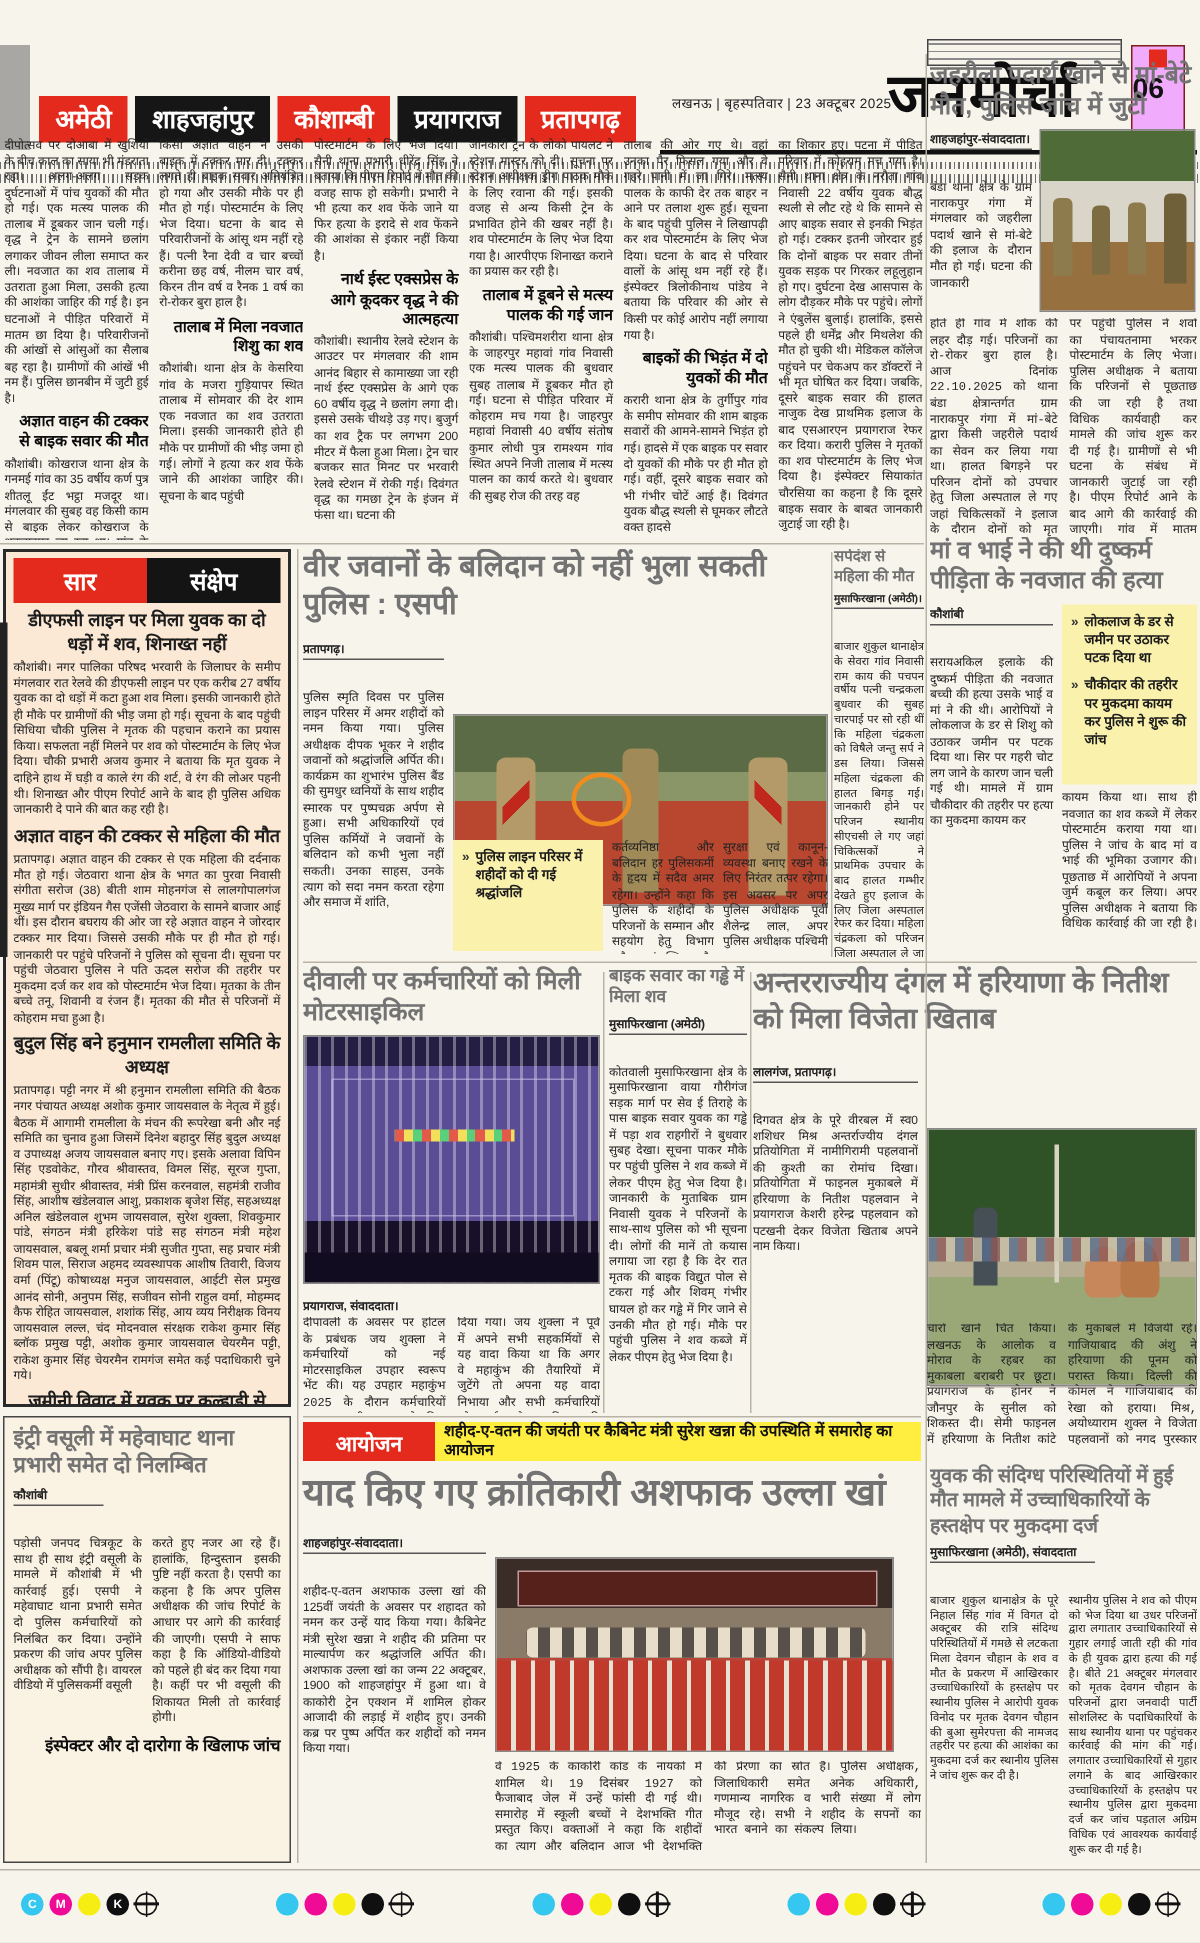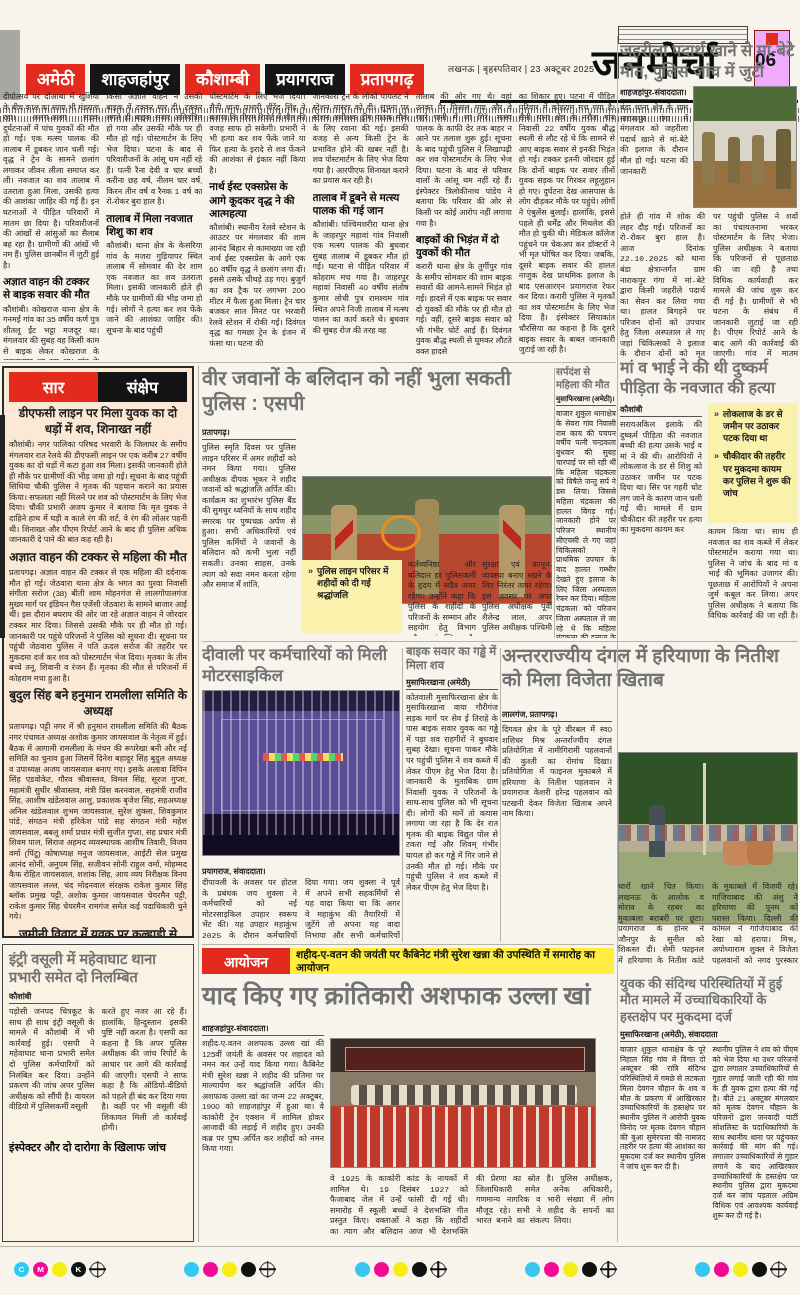--- a/index.html
+++ b/index.html
@@ -23,23 +23,23 @@
   .dot-band{left:0;top:108px;width:800px;height:14px;
       background:repeating-linear-gradient(90deg,#6c6c6c 0 1px,transparent 1px 3px);
       -webkit-mask:linear-gradient(180deg,#000 0 5px,transparent 5px 8px,#000 8px 14px);
       mask:linear-gradient(180deg,#000 0 5px,transparent 5px 8px,#000 8px 14px);}
   
   .lead-head{left:2px;top:54px;width:612px;font-size:31px;font-weight:900;text-align:center;
       line-height:1.05;color:#0a0a0a;}
   .lead-cols{left:3px;top:92px;width:612px;height:268px;display:flex;gap:7px;}
   .lcol{flex:1 1 0;overflow:hidden;}
   .body,.lcol p{font-size:8px;line-height:1.32;text-align:justify;margin:0 0 3px 0;color:#242424;}
-  .sub-head{font-size:10.5px;font-weight:bold;text-align:left;line-height:1.25;margin:4px 0 3px 0;color:#0d0d0d;}
+  .sub-head{font-size:10.5px;font-weight:bold;text-align:right;line-height:1.25;margin:4px 0 3px 0;color:#0d0d0d;}
   .art-head{font-weight:700;color:#737373;line-height:1.25;}
-  .byline{font-size:8px;font-weight:bold;border-bottom:1px solid #555;padding-bottom:2px;margin-bottom:3px;color:#222;}
+  .byline{font-size:8px;font-weight:bold;border-bottom:1px solid #555;padding-bottom:2px;margin-bottom:20px;color:#222;}
   .vrule{background:#b9b3a6;width:1px;}
   .hrule{background:#b9b3a6;height:1px;}
   
   .saar-box{left:2px;top:366px;width:192px;height:572px;background:#fbe9d6;border:2px solid #2a2a2a;padding:4px 5px;box-sizing:border-box;overflow:hidden;}
   .saar-hdr{display:flex;margin-bottom:4px;}
   .saar-hdr span{flex:1;text-align:center;font-size:16px;font-weight:bold;color:#fff;padding:4px 0;}
   .saar-red{background:#e42a1d;} .saar-blk{background:#141414;}
   .saar-h{font-size:12px;font-weight:800;text-align:center;line-height:1.3;margin:4px 0 3px 0;}
   
   .photo{position:relative;overflow:hidden;border:1px solid #888;box-sizing:border-box;}

